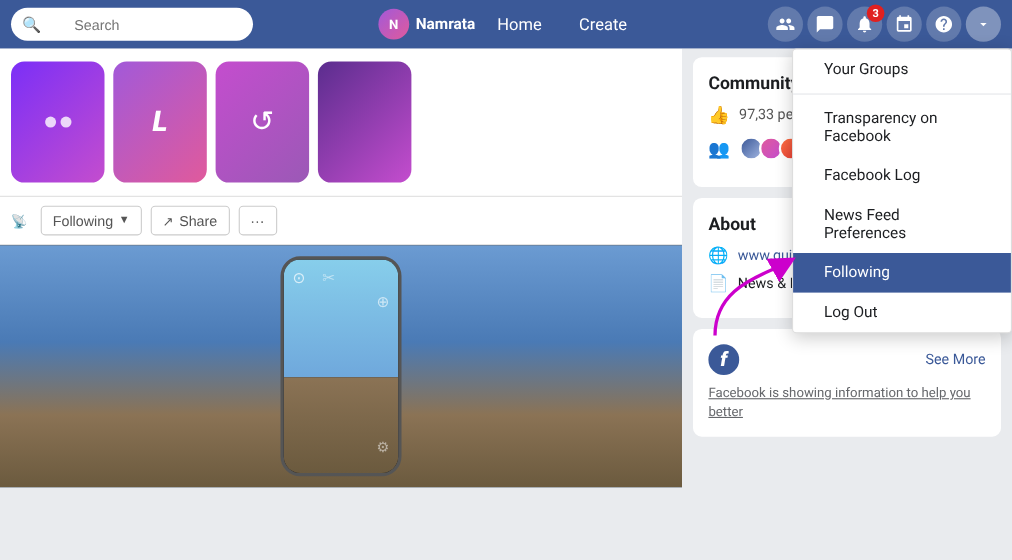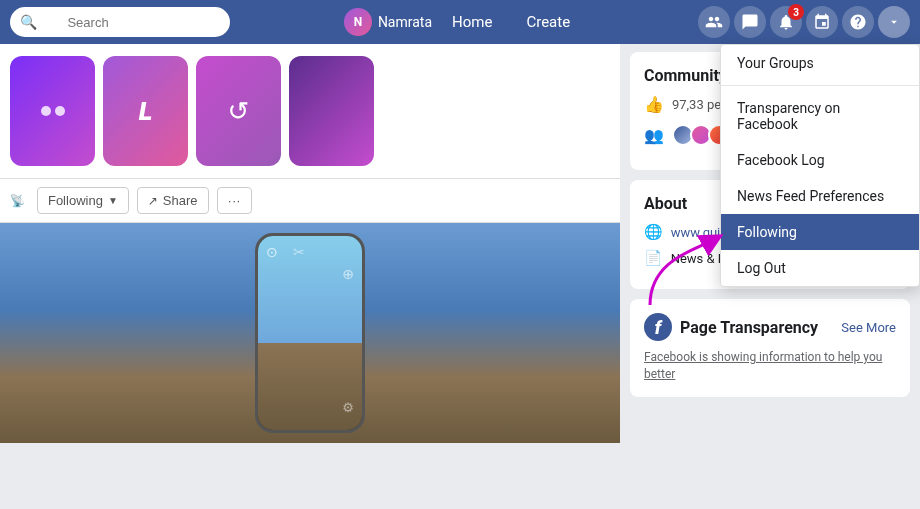--- a/index.html
+++ b/index.html
@@ -50,21 +50,21 @@
       align-items: center;
       justify-content: center;
       color: #fff;
       font-size: 12px;
       font-weight: bold;
       overflow: hidden;
     }
     .user-name {
       color: #fff;
       font-size: 14px;
-      font-weight: 400;
+      font-weight: 700;
     }
     .header-nav-link {
       color: #fff;
       font-size: 15px;
       font-weight: 400;
       padding: 0 14px;
       cursor: pointer;
       text-decoration: none;
     }
     .header-right {
@@ -296,21 +296,21 @@
       top: 44px;
       right: 0;
       width: 200px;
       background: #fff;
       border: 1px solid #ddd;
       border-radius: 4px;
       box-shadow: 0 4px 16px rgba(0,0,0,0.2);
       z-index: 200;
     }
     .dropdown-item {
-      padding: 10px 16px;
+      padding: 10px 28px;
       font-size: 14px;
       color: #1c1e21;
       cursor: pointer;
       display: flex;
       align-items: center;
     }
     .dropdown-item.active-item {
       background: #3b5998;
       color: #fff;
     }
@@ -484,21 +484,20 @@
       <div class="about-item">
         <span class="about-icon">📄</span>
         <span style="color:#1c1e21;">News &amp; Media Website</span>
       </div>
     </div>
 
     <div class="transparency-box">
       <div class="transparency-header">
         <div class="transparency-title-row">
           <div class="fb-brand-icon">f</div>
-          <span class="box-title">Page Transparency</span>
         </div>
         <span class="see-all-link">See More</span>
       </div>
       <p class="transparency-sub">Facebook is showing information to help you better</p>
     </div>
   </div>
 
   <div style="position:absolute;bottom:195px;right:195px;z-index:300;">
     <svg width="80" height="80" viewBox="0 0 80 80">
       <defs>

